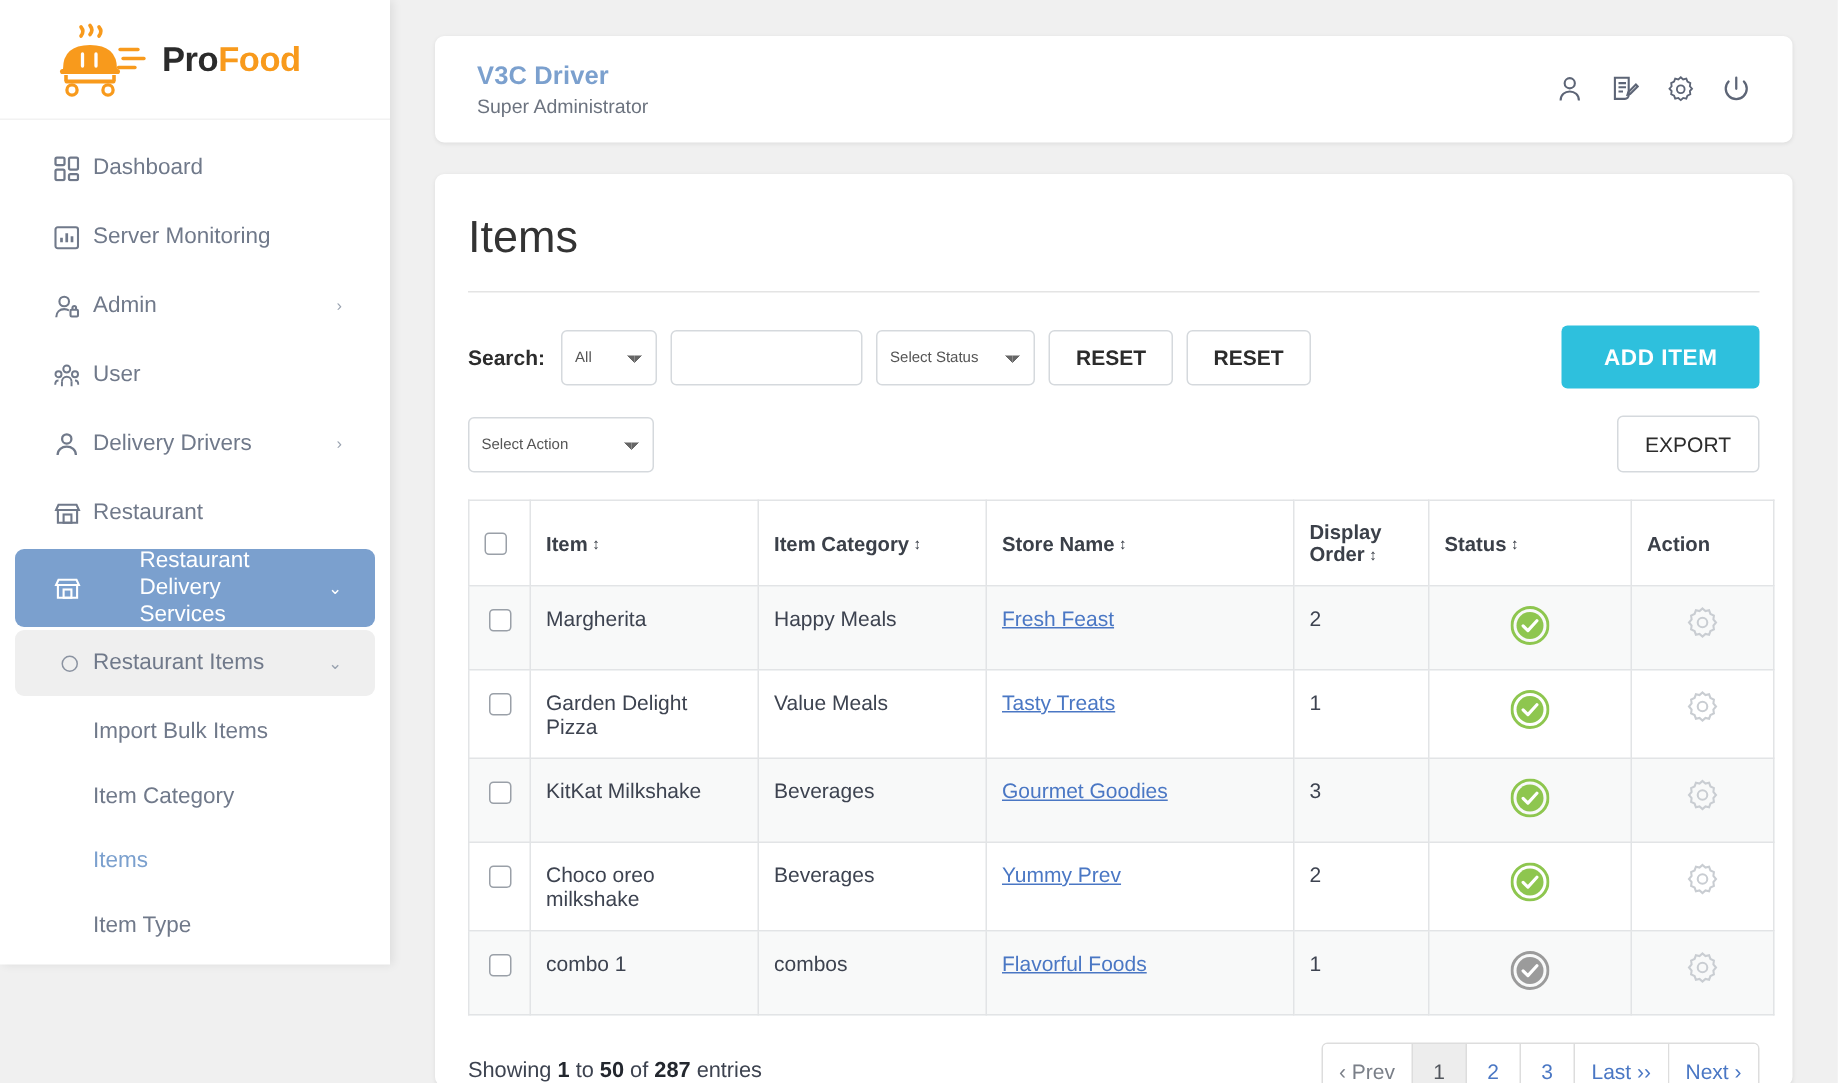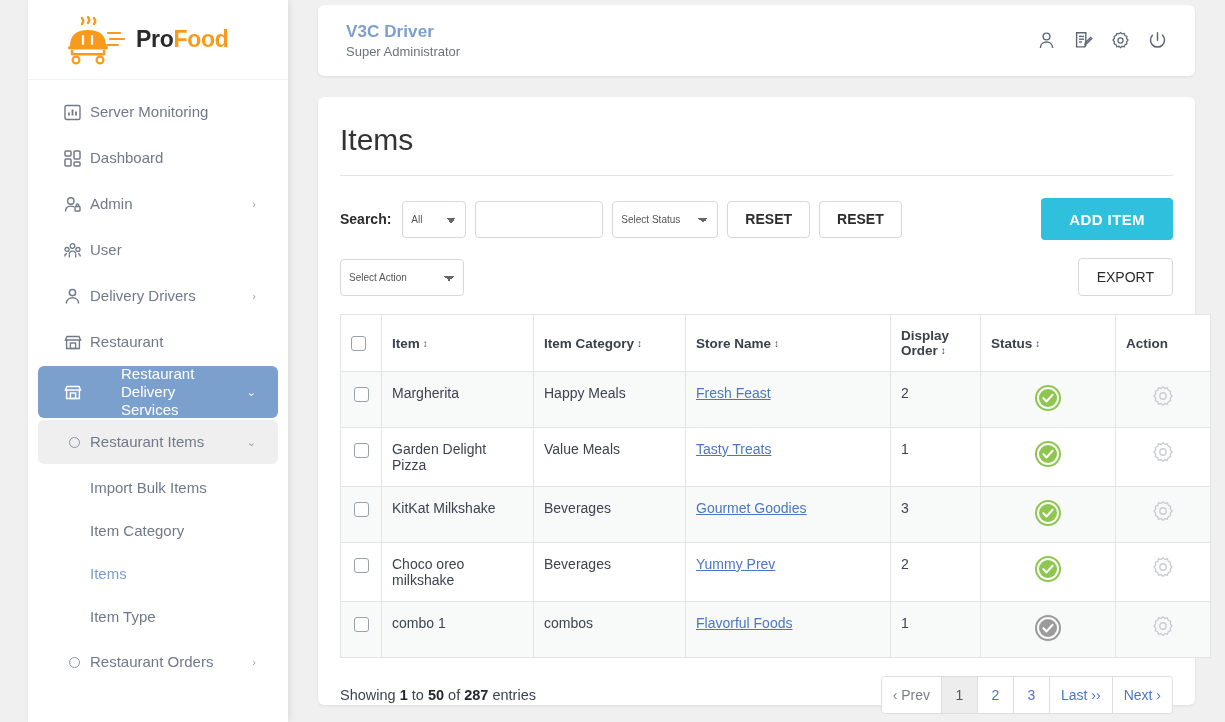--- a/index.html
+++ b/index.html
@@ -6,28 +6,27 @@
   html, body {
     width: 1225px; height: 722px;
     font-family: "Liberation Sans", sans-serif;
     background: #f0f0f0;
     overflow: hidden;
   }
   #app { position: relative; width: 1225px; height: 722px; display: flex; }
 
   
   .sidebar {
-    width: 260px; height: 722px;
+    width: 260px; height: 643px;
     background: #ffffff;
     flex: 0 0 260px;
     position: relative;
     box-shadow: 2px 0 6px rgba(0,0,0,0.08);
     z-index: 5;
     overflow: hidden;
-    margin-left: 28px;
   }
   .logo-wrap {
     height: 80px; display: flex; align-items: center;
     padding-left: 34px; gap: 10px;
     border-bottom: 1px solid #f2f2f2;
   }
   .logo-mark { width: 64px; height: 52px; flex: 0 0 64px; }
   .logo-text { font-size: 23px; font-weight: bold; letter-spacing: -0.3px; }
   .logo-text .pro { color: #2b2b2b; }
   .logo-text .food { color: #f89a1c; }
@@ -66,21 +65,21 @@
   .nav-child {
     display: flex; align-items: center;
     height: 43px; padding-left: 62px;
     font-size: 15px; color: #70798a; cursor: pointer;
   }
   .nav-child.selected { color: #7ba0ce; }
 
   
   .main {
     flex: 1; height: 722px; position: relative;
-    padding: 5px 30px 0 30px;
+    padding: 24px 30px 0 30px;
     overflow: hidden;
   }
   .topbar {
     background: #fff; border-radius: 6px;
     height: 71px; display: flex; align-items: center;
     padding: 0 28px 0 28px;
     box-shadow: 0 1px 3px rgba(0,0,0,0.08);
   }
   .topbar-titles { flex: 1; }
   .tb-title { color: #7ba0ce; font-size: 17px; font-weight: bold; letter-spacing: 0.1px; }
@@ -244,41 +243,41 @@
       </span>
       <span class="logo-text">
         <span class="pro">Pro</span><span class="food">Food</span>
       </span>
     </div>
 
     <nav class="nav">
 
       <div class="nav-item">
         <span class="ni-icon">
+          <svg width="17" height="17" viewBox="0 0 17 17" fill="none" stroke="currentColor" stroke-width="1.5">
+            <rect x="1" y="1" width="6" height="5" rx="1"></rect>
+              <rect x="10" y="1" width="6" height="8" rx="1"></rect>
+            <rect x="1" y="9" width="6" height="7" rx="1"></rect>
+              <rect x="10" y="12" width="6" height="4" rx="1"></rect>
+          </svg>
+        </span>
+        <span class="ni-label">Dashboard</span>
+        <span class="ni-caret"></span>
+      </div>
+
+      <div class="nav-item">
+        <span class="ni-icon">
           <svg width="17" height="17" viewBox="0 0 17 17" fill="none" stroke="currentColor" stroke-width="1.4">
             <rect x="1" y="1.5" width="15" height="14" rx="1.5"></rect>
             <path d="M5 11.5 v-3" stroke-width="1.8"></path>
               <path d="M8.5 11.5 v-6" stroke-width="1.8"></path>
               <path d="M12 11.5 v-4" stroke-width="1.8"></path>
           </svg>
         </span>
         <span class="ni-label">Server Monitoring</span>
-        <span class="ni-caret"></span>
-      </div>
-
-      <div class="nav-item">
-        <span class="ni-icon">
-          <svg width="17" height="17" viewBox="0 0 17 17" fill="none" stroke="currentColor" stroke-width="1.5">
-            <rect x="1" y="1" width="6" height="5" rx="1"></rect>
-              <rect x="10" y="1" width="6" height="8" rx="1"></rect>
-            <rect x="1" y="9" width="6" height="7" rx="1"></rect>
-              <rect x="10" y="12" width="6" height="4" rx="1"></rect>
-          </svg>
-        </span>
-        <span class="ni-label">Dashboard</span>
         <span class="ni-caret"></span>
       </div>
 
       <div class="nav-item">
         <span class="ni-icon">
           <svg width="17" height="17" viewBox="0 0 17 17" fill="none" stroke="currentColor" stroke-width="1.4">
             <circle cx="6.8" cy="5" r="3.2"></circle>
             <path d="M1.5 15.5 c0 -3.6 2.5 -5.4 5.3 -5.4 c1.2 0 2.3 .3 3.2 .9"></path>
             <rect x="11" y="10.5" width="5" height="4.5" rx="0.8"></rect>
             <path d="M12.3 10.5 v-1.3 a1.2 1.2 0 0 1 2.4 0 v1.3"></path>

